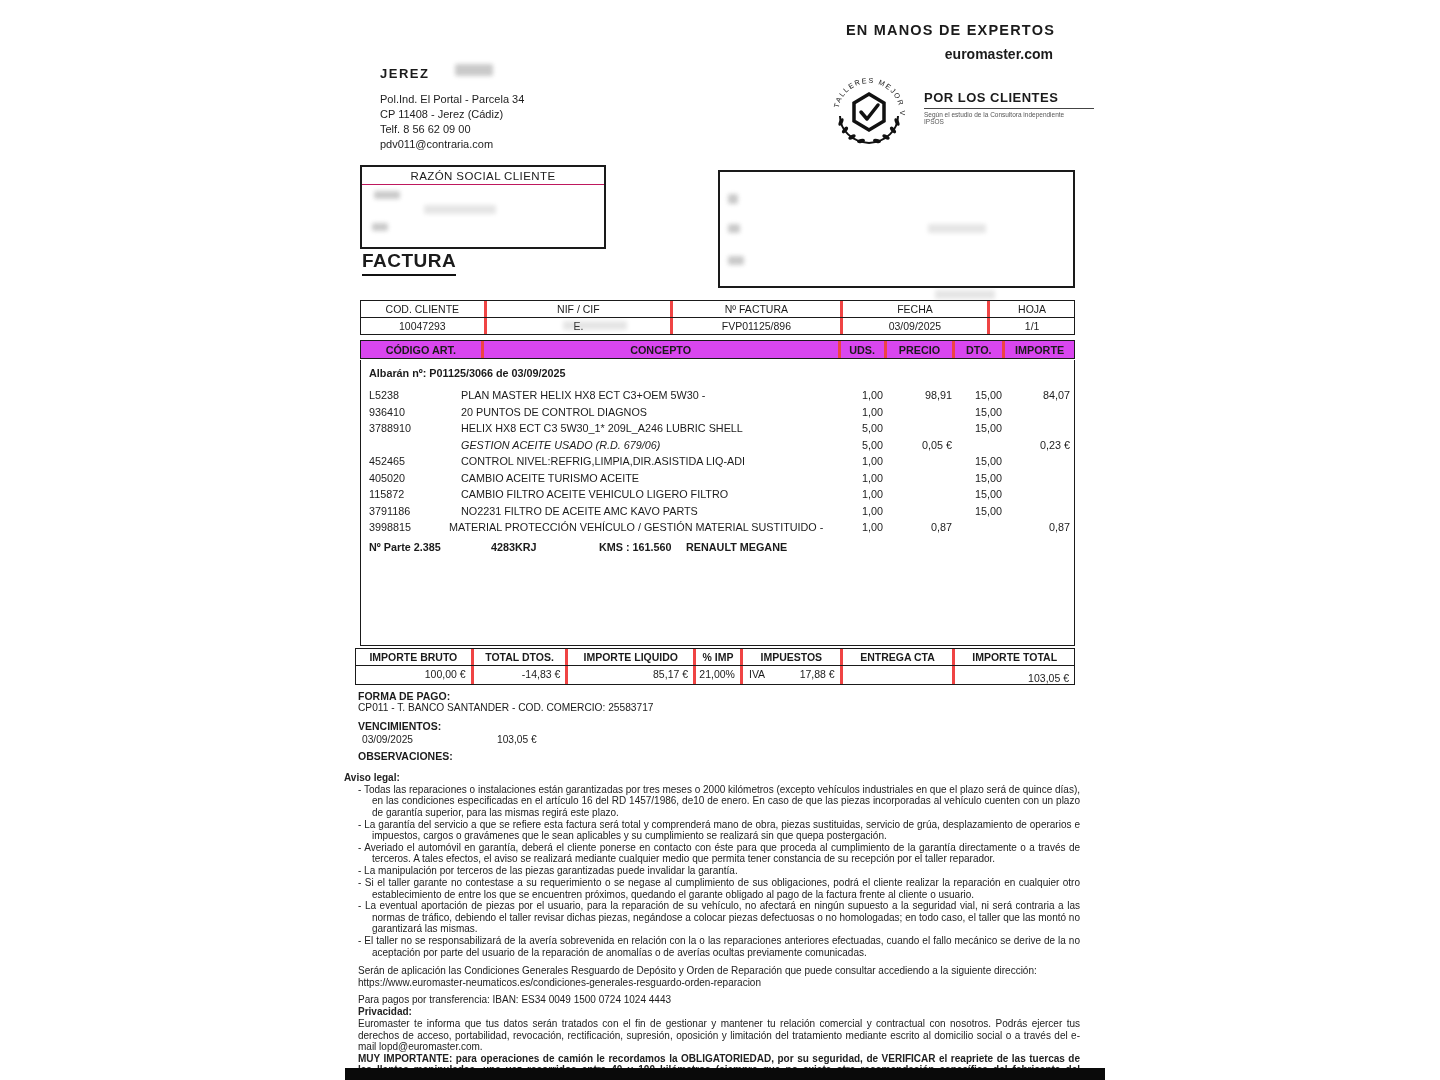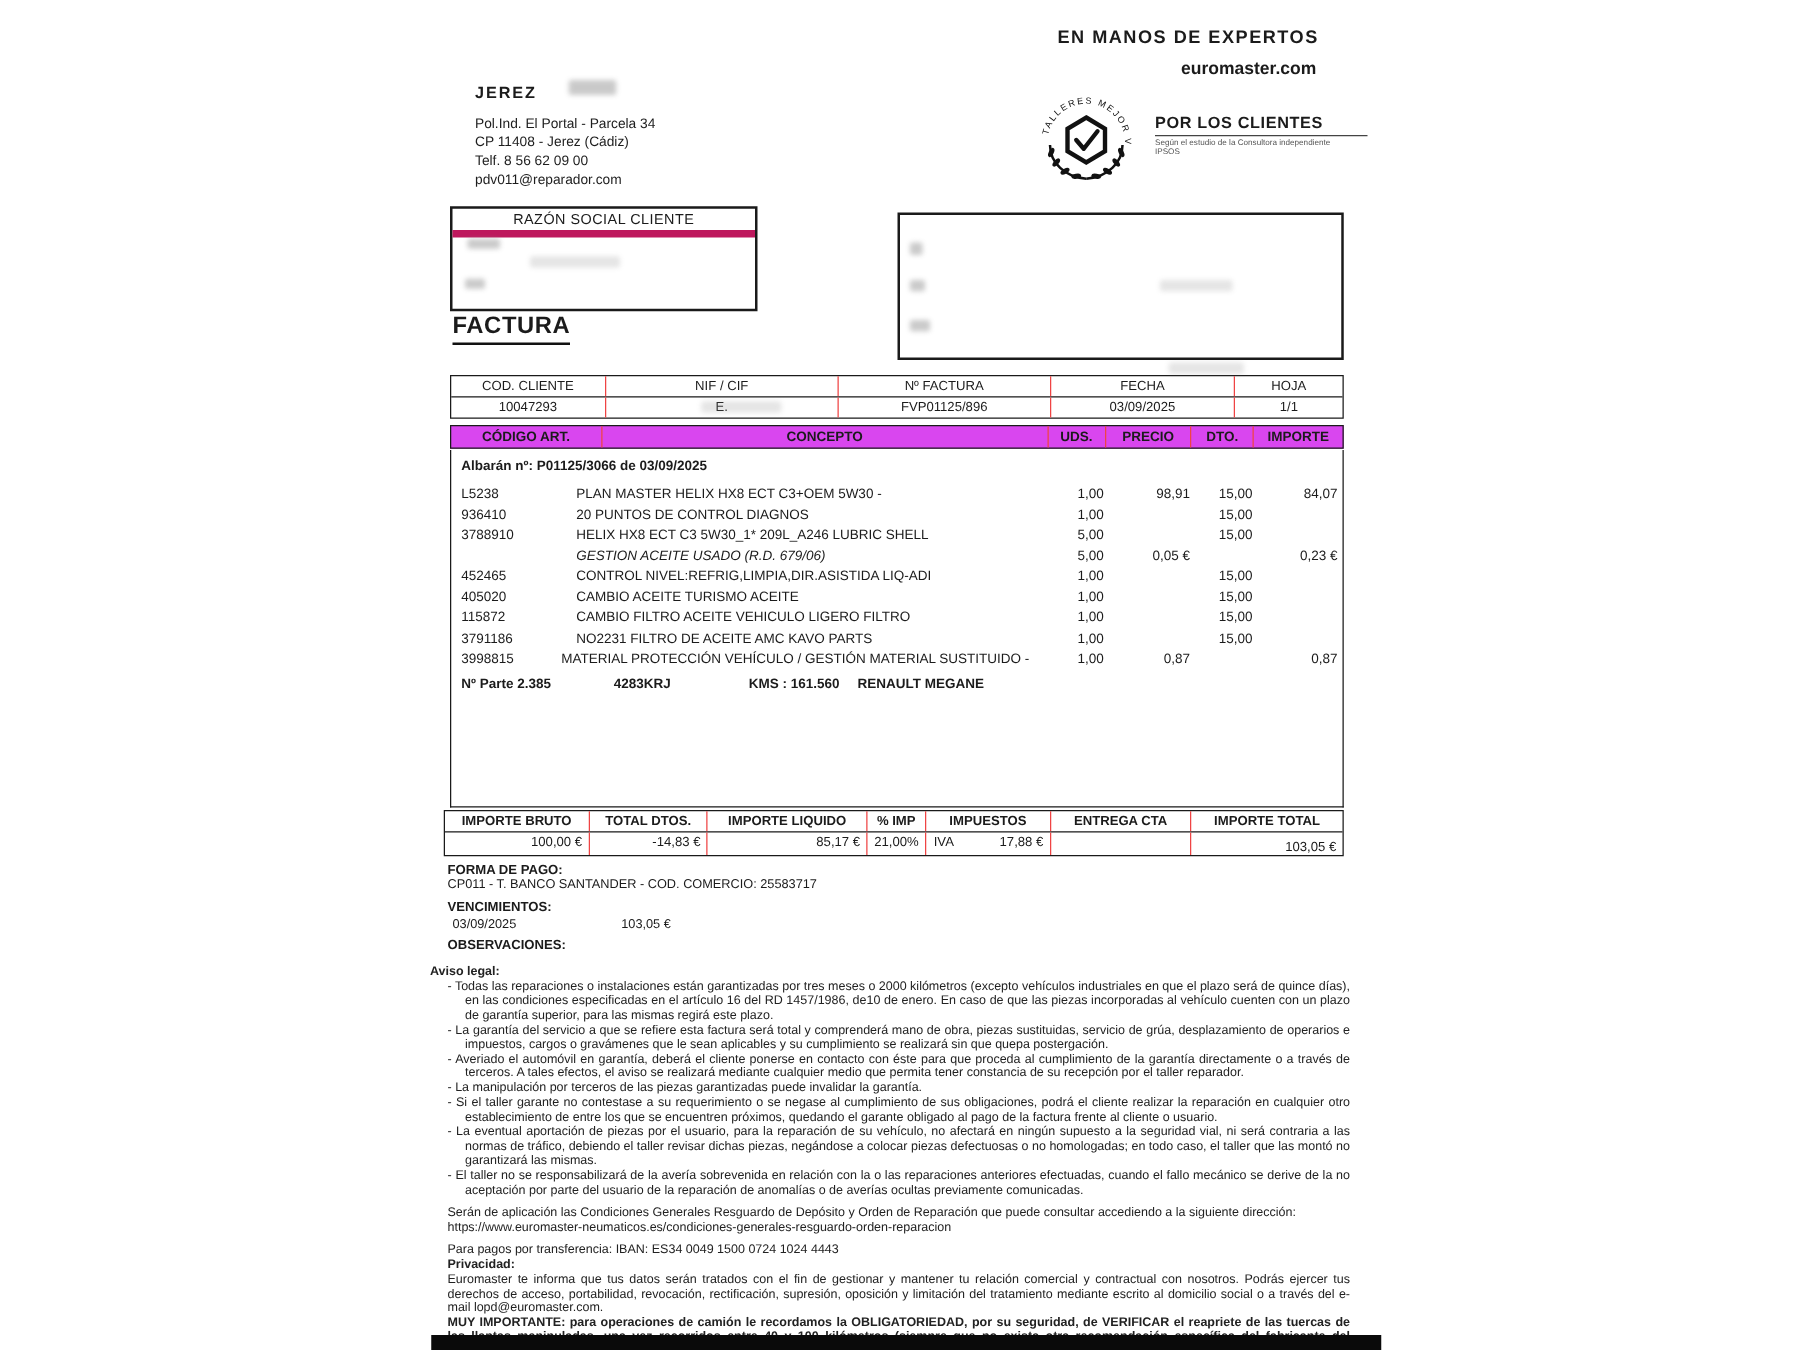--- a/index.html
+++ b/index.html
@@ -27,31 +27,31 @@
   .website { font-size:14px; font-weight:700; }
   .claim-title { font-size:13px; font-weight:700; letter-spacing:.5px; border-bottom:1px solid #444; padding-bottom:3px; }
   .claim-note { font-size:6.5px; color:#555; margin-top:2px; width:150px; }
 
   
   .blob { position:absolute; background:#8a8a8a; opacity:.45; filter:blur(2px); border-radius:2px; }
   .blob.light { opacity:.22; }
 
   
   .client-box { border:2px solid #1a1a1a; background:#fff; }
-  .client-box .cb-title { font-size:11.5px; letter-spacing:.4px; text-align:center; padding:3px 0 2px; border-bottom:6px solid #be185d; }
+  .client-box .cb-title { font-size:11.5px; letter-spacing:.4px; text-align:center; padding:3px 0 2px; border-bottom:1px solid #be185d; }
   .recv-box { border:2px solid #1a1a1a; background:#fff; }
 
   .factura-title { font-size:19px; font-weight:700; letter-spacing:.5px; border-bottom:2.5px solid #111; padding-bottom:2px; display:inline-block; }
 
   
   .tbl { display:flex; flex-direction:column; border:1.5px solid #1a1a1a; background:#fff; }
   .trow { display:flex; }
   .trow + .trow { border-top:1px solid #1a1a1a; }
   .tcell { font-size:10.5px; text-align:center; padding:2px 3px; position:relative; white-space:nowrap; overflow:hidden; }
-  .tcell + .tcell { border-left:1px solid #ef4444; }
+  .tcell + .tcell { border-left:3px solid #ef4444; }
   .thead .tcell { font-weight:400; }
 
   
   .items-head { display:flex; border:1.5px solid #1a1a1a; border-bottom:1px solid #1a1a1a; background:#d946ef; }
   .items-head .tcell { font-weight:700; font-size:10.8px; padding:2.5px 2px; }
   .items-body { border:1.5px solid #1a1a1a; border-top:none; background:#fff; position:relative; }
   .irow { position:absolute; left:0; width:100%; height:16px; font-size:10.8px; }
   .irow span { position:absolute; white-space:nowrap; }
   .f-code { left:8px; }
   .f-concept { left:100px; }
@@ -87,21 +87,21 @@
 <div class="page">
 
 
   <div class="abs branch" style="left:380px; top:66px;">JEREZ</div>
   <div class="blob" style="left:455px; top:64px; width:38px; height:12px;"></div>
 
   <div class="abs addr" style="left:380px; top:92px;">
     <div>Pol.Ind. El Portal - Parcela 34</div>
     <div>CP 11408 - Jerez (Cádiz)</div>
     <div>Telf. 8 56 62 09 00</div>
-    <div>pdv011@reparador.com</div>
+    <div>pdv011@contraria.com</div>
   </div>
 
   <div class="abs slogan" style="right:385px; top:22px;">EN MANOS DE EXPERTOS</div>
   <div class="abs website" style="right:387px; top:46px;">euromaster.com</div>
 
   <div class="abs" style="left:824px; top:68px;">
     <svg width="88" height="80" viewBox="0 0 88 80">
       <defs>
         <path id="arcTop" d="M 14 46 A 31 31 0 1 1 76 46" fill="none"></path>
       </defs>

